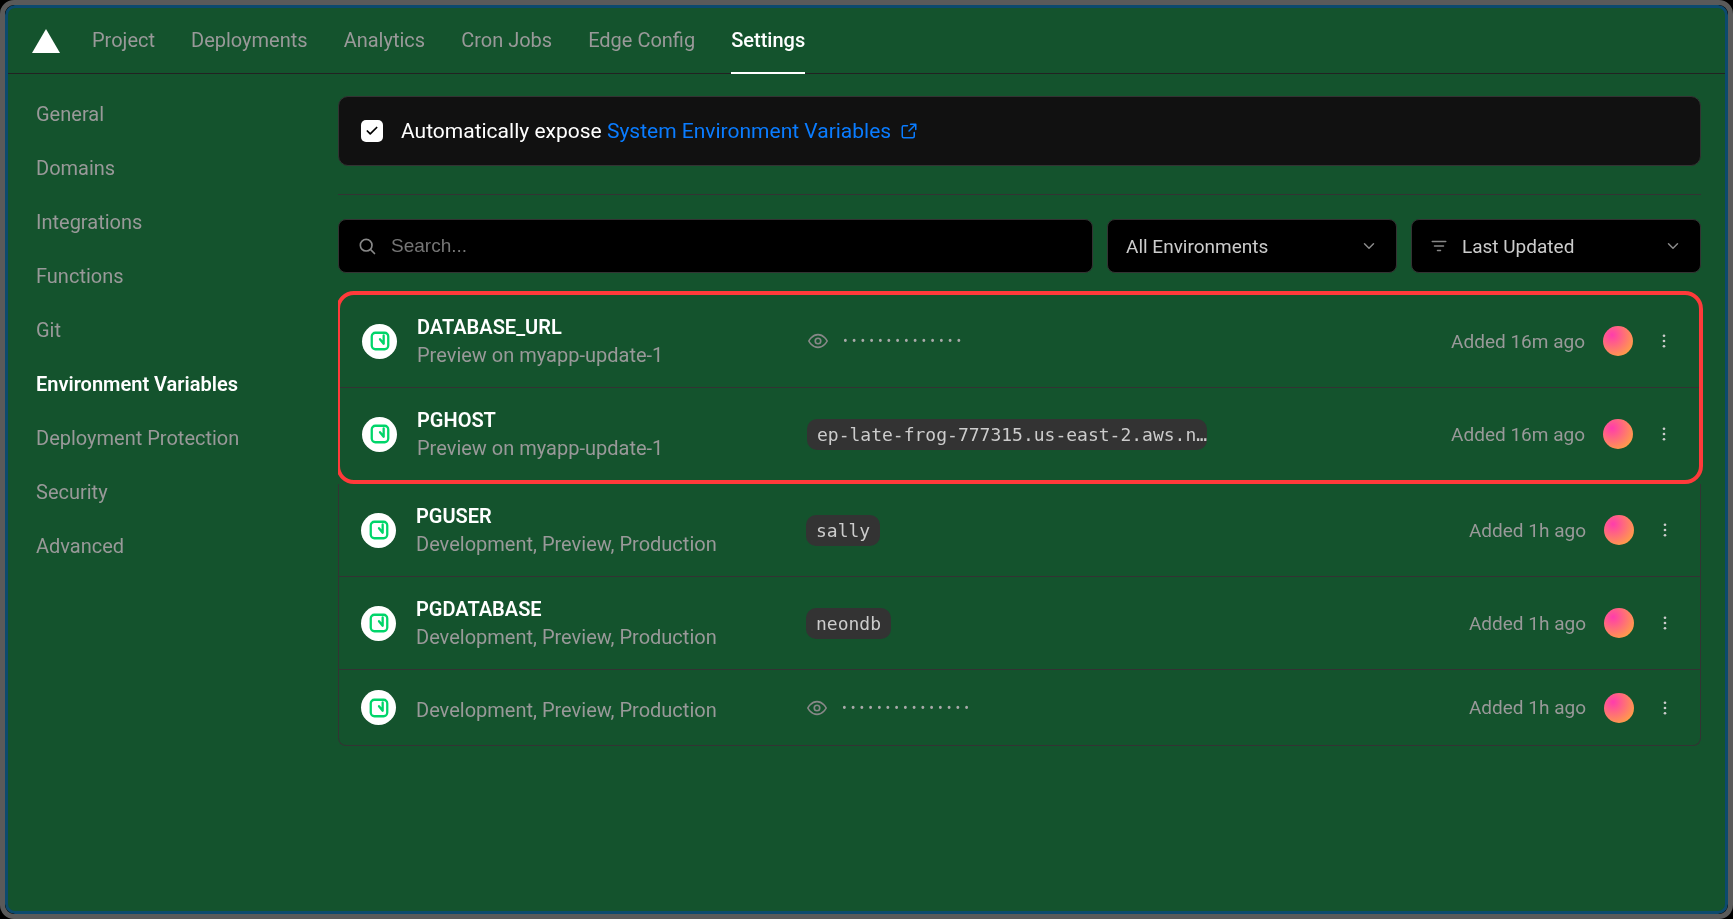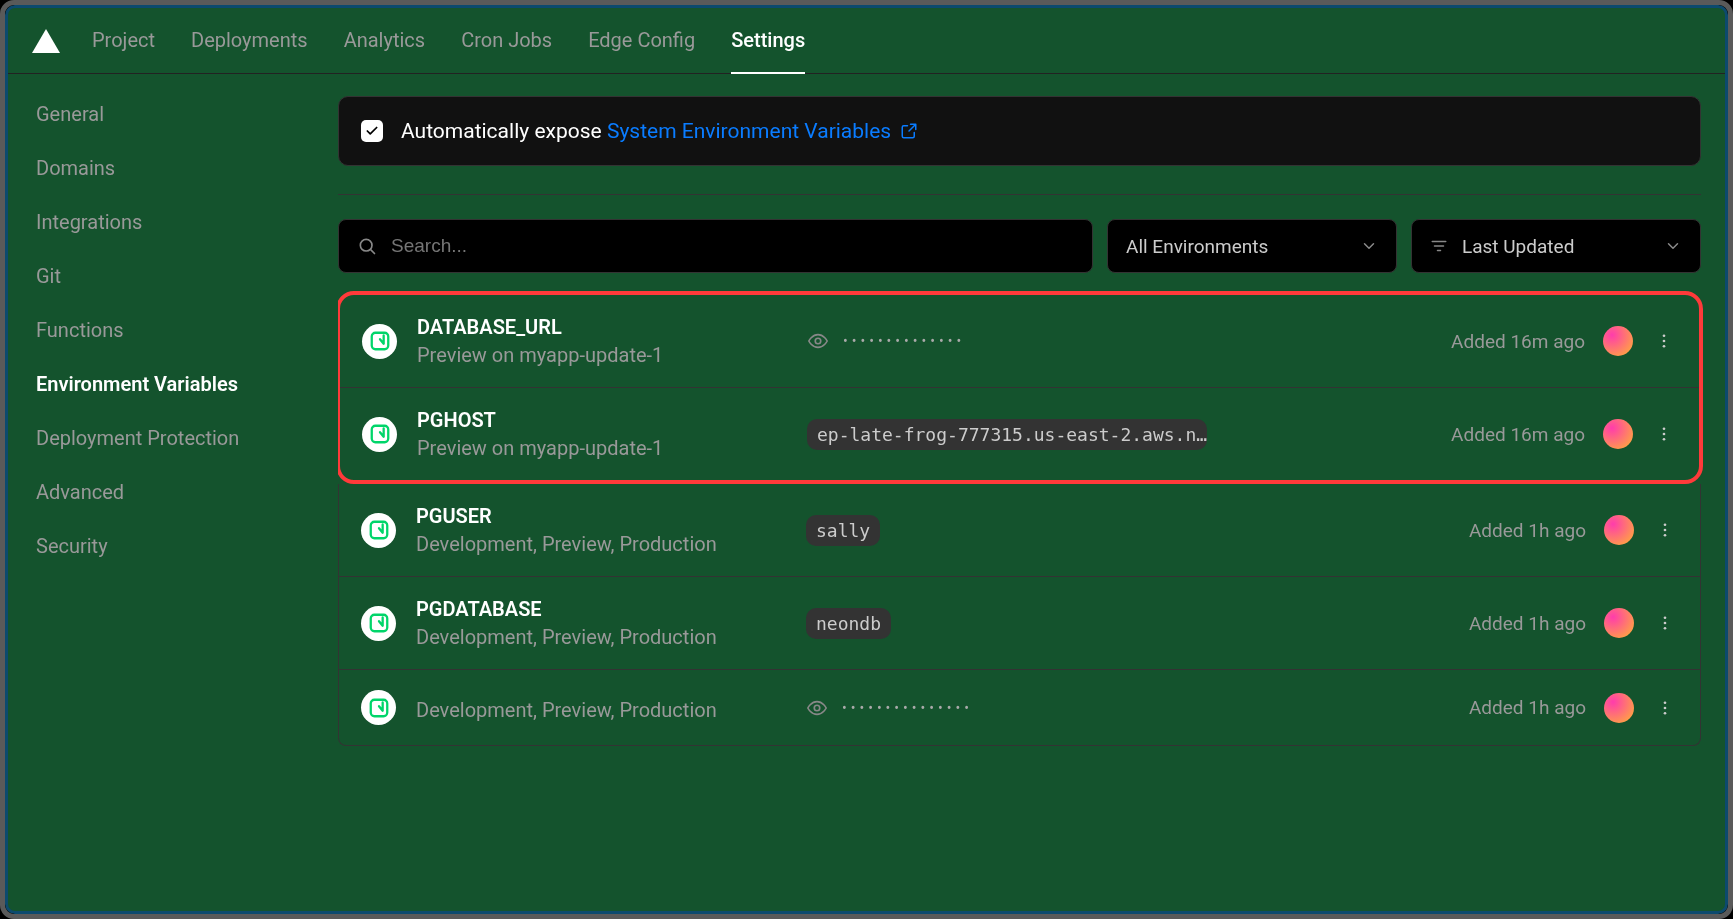--- a/index.html
+++ b/index.html
@@ -199,26 +199,26 @@
         <div class="navitem active">Settings</div>
       </div>
 </div>
 
 <div class="body">
 
   <div class="sidebar" id="sidebar">
         <div class="sideitem">General</div>
         <div class="sideitem">Domains</div>
         <div class="sideitem">Integrations</div>
+        <div class="sideitem">Functions</div>
         <div class="sideitem">Git</div>
-        <div class="sideitem">Functions</div>
         <div class="sideitem active">Environment Variables</div>
         <div class="sideitem">Deployment Protection</div>
+        <div class="sideitem">Security</div>
         <div class="sideitem">Advanced</div>
-        <div class="sideitem">Security</div>
       </div>
 
   <div class="main">
 
     <div class="banner">
       <div class="checkbox">
         <svg width="14" height="14" viewBox="0 0 24 24">
               <path d="M20 6 9 17l-5-5" stroke="#000" stroke-width="3" fill="none" stroke-linecap="round" stroke-linejoin="round"></path>
             </svg>
       </div>

